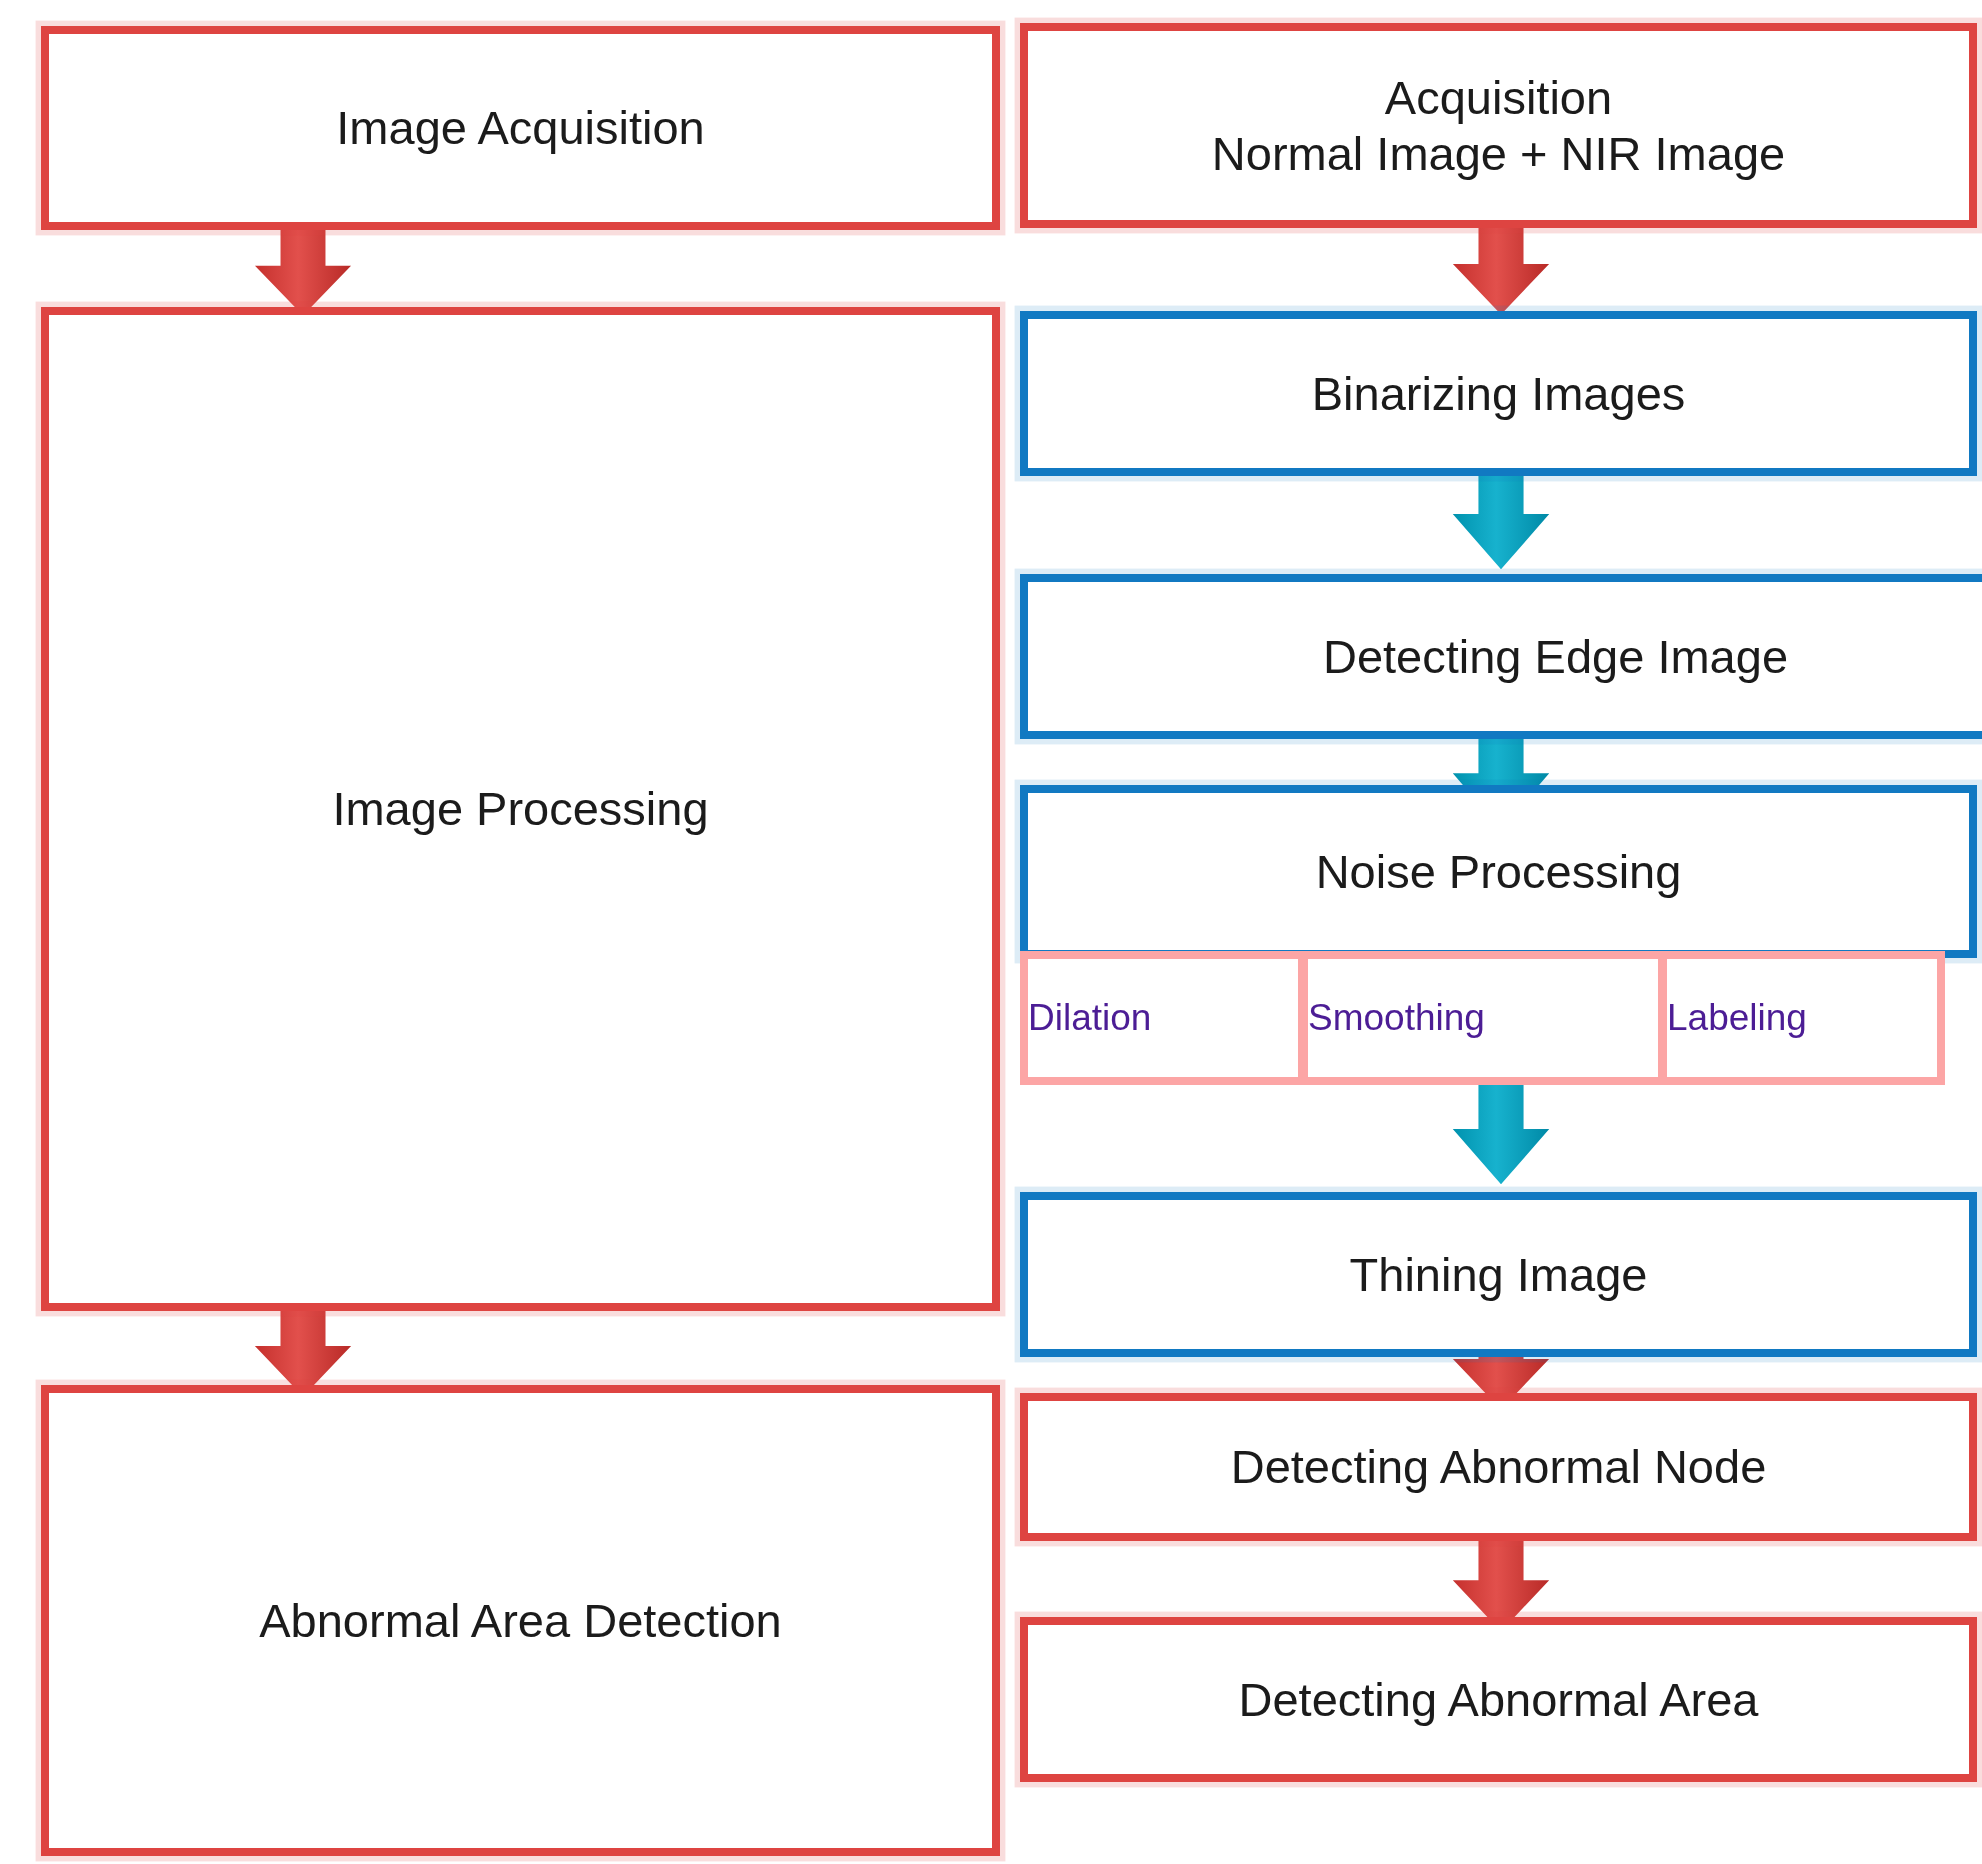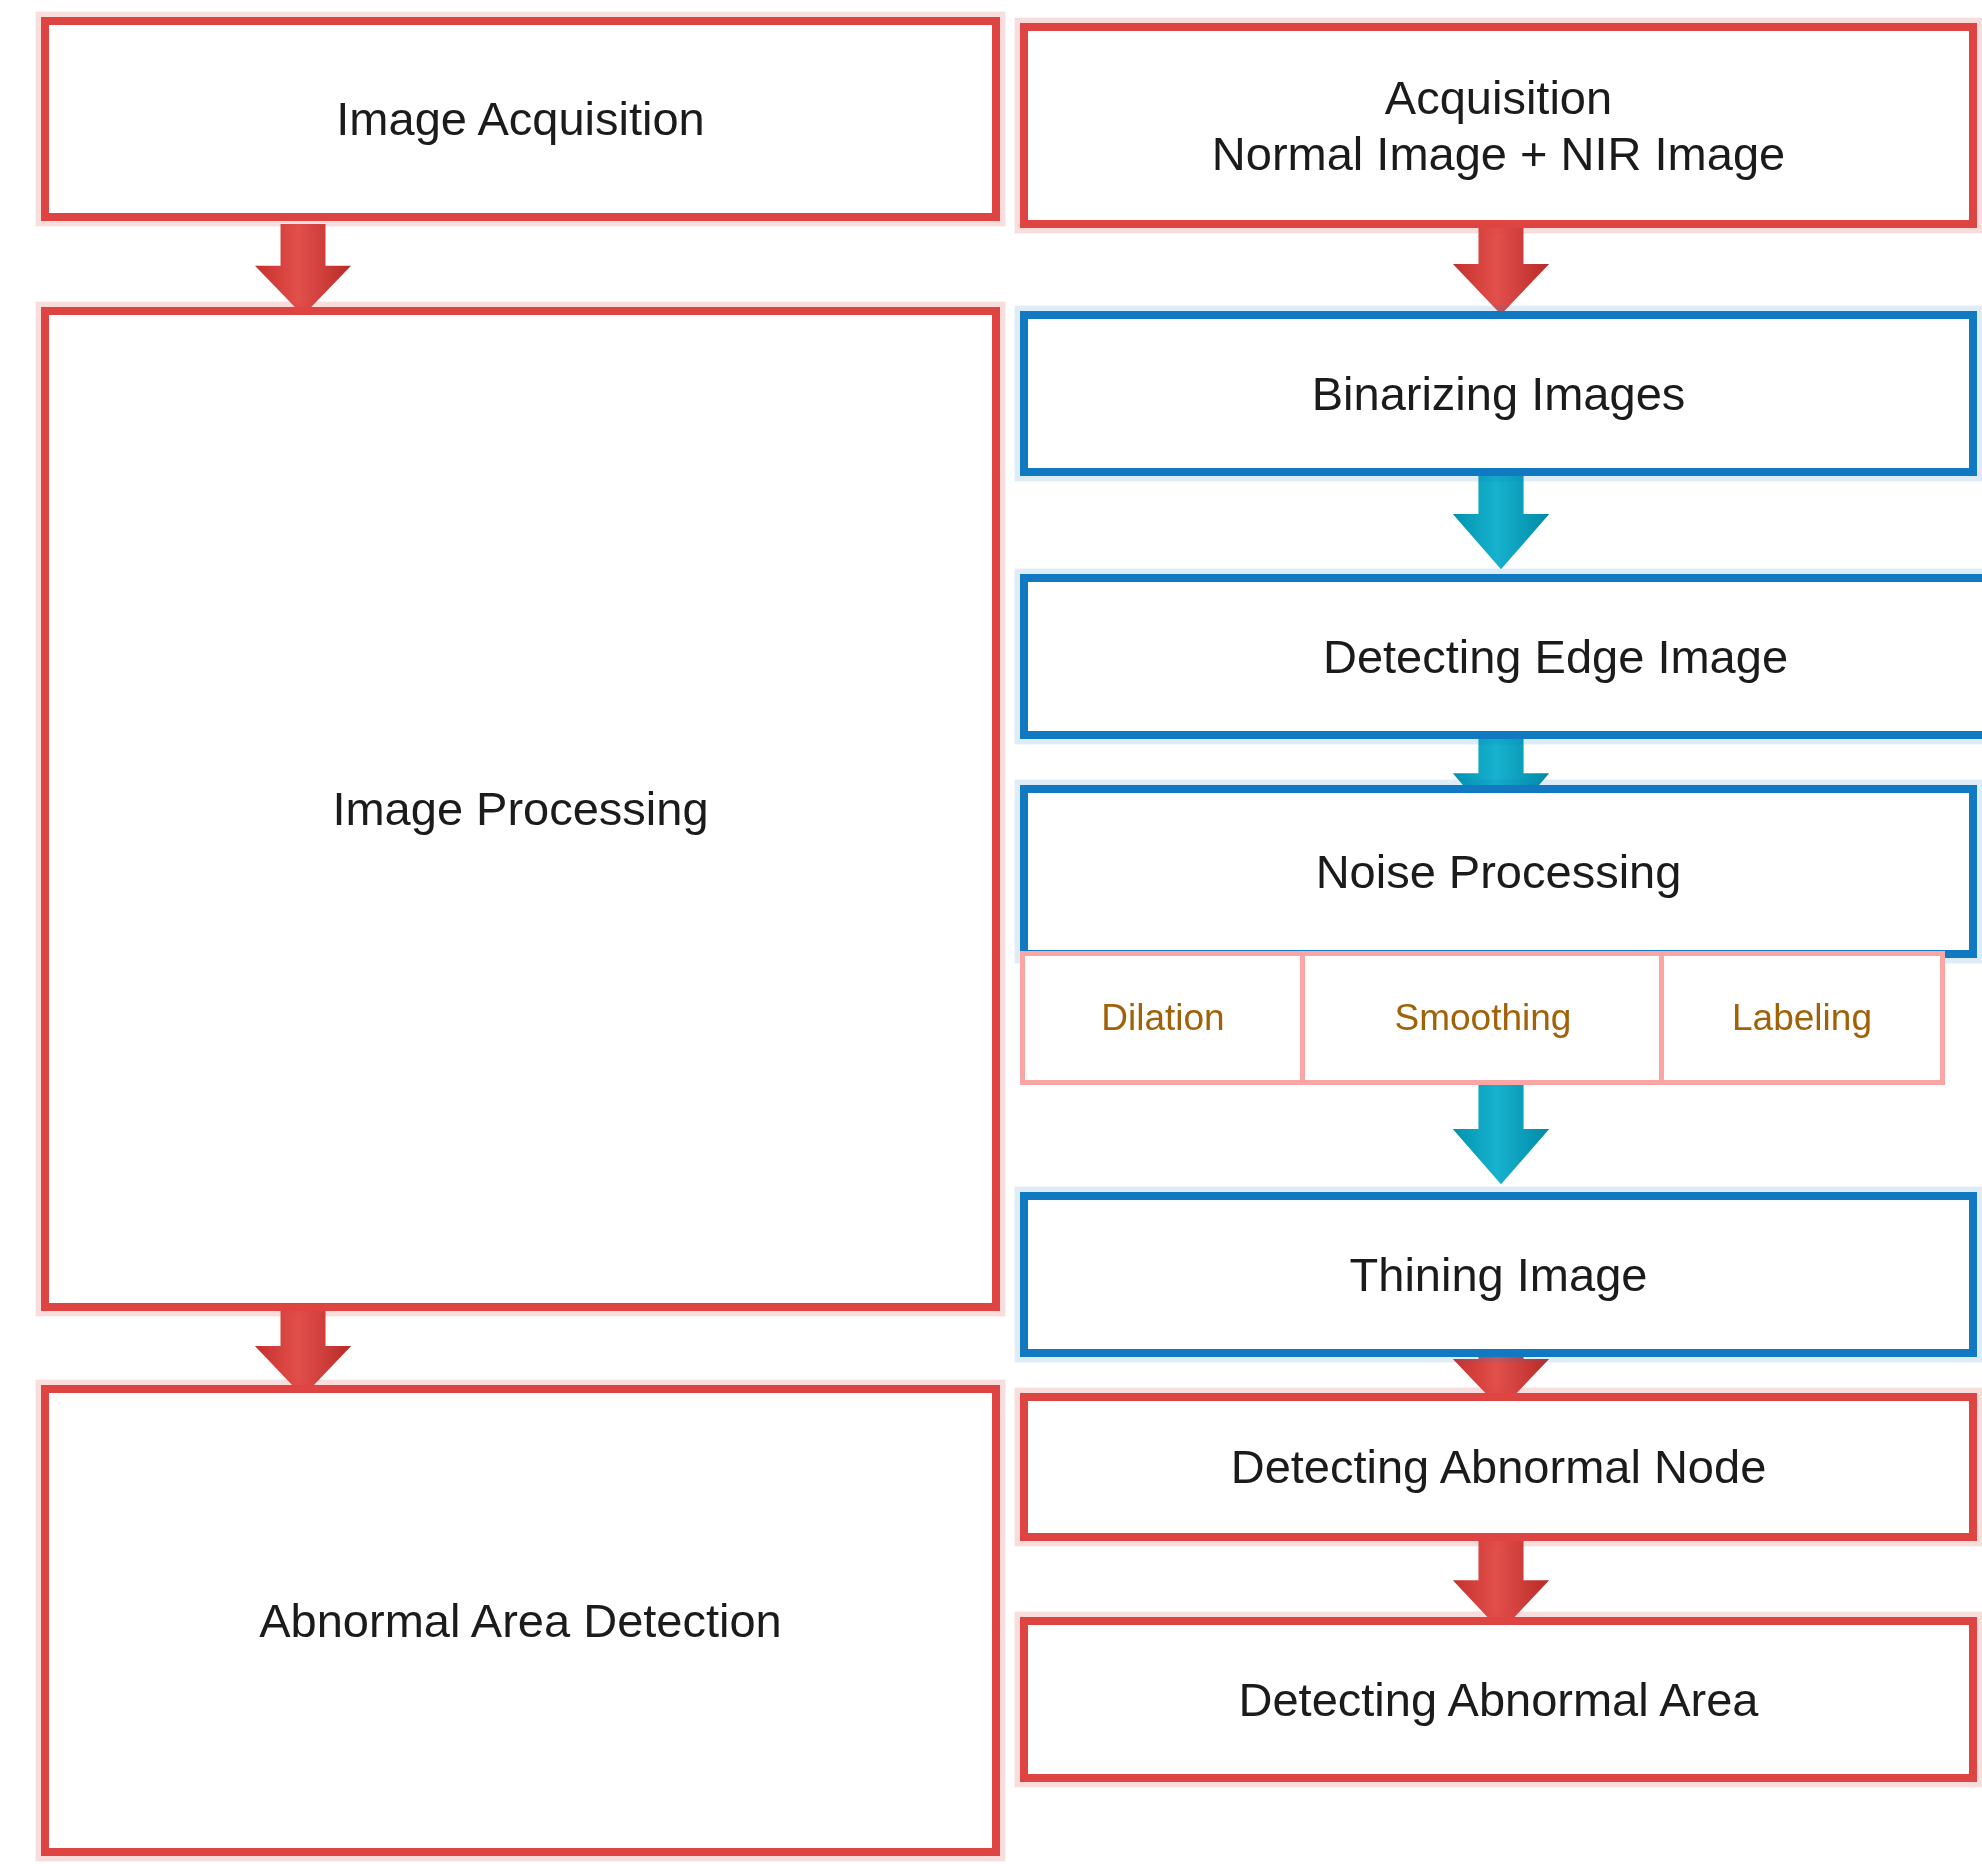--- a/index.html
+++ b/index.html
@@ -47,25 +47,24 @@
 
   
   .fs-big   { font-size: 47px; }
   .fs-small { font-size: 37px; }
 
   
   .subcell {
     position: absolute;
     box-sizing: border-box;
     background: #ffffff;
-    border: 5px solid #fca5a5;
+    border: 8px solid #fca5a5;
     display: flex;
     align-items: center;
-    justify-content: center;
-    color: #a16207;
+    color: #4c1d95;
     z-index: 3;
   }
 
   
   .arrow {
     position: absolute;
     z-index: 1;
   }
   .arrow svg { display: block; overflow: visible; }
 </style>
@@ -171,21 +170,21 @@
         <linearGradient id="gr5" x1="0" y1="0" x2="1" y2="0">
           <stop offset="0%" stop-color="#C5302D"></stop>
             <stop offset="45%" stop-color="#E2504C"></stop>
           <stop offset="100%" stop-color="#B82A27"></stop>
         </linearGradient>
       </defs>
       <polygon points="61,0 119,0 119,62 152,62 90,128 28,62 61,62" fill="url(#gr5)"></polygon>
     </svg>
   </div>
 
-  <div class="box red fs-big" style="left:41px; top:17px; width:959px; height:204px;">
+  <div class="box red fs-big" style="left:41px; top:26px; width:959px; height:204px;">
     <span class="txt">Image Acquisition</span>
   </div>
 
   <div class="box red fs-big" style="left:41px; top:307px; width:959px; height:1004px;">
     <span class="txt">Image Processing</span>
   </div>
 
   <div class="box red fs-big" style="left:41px; top:1385px; width:959px; height:471px;">
     <span class="txt">Abnormal Area Detection</span>
   </div>

